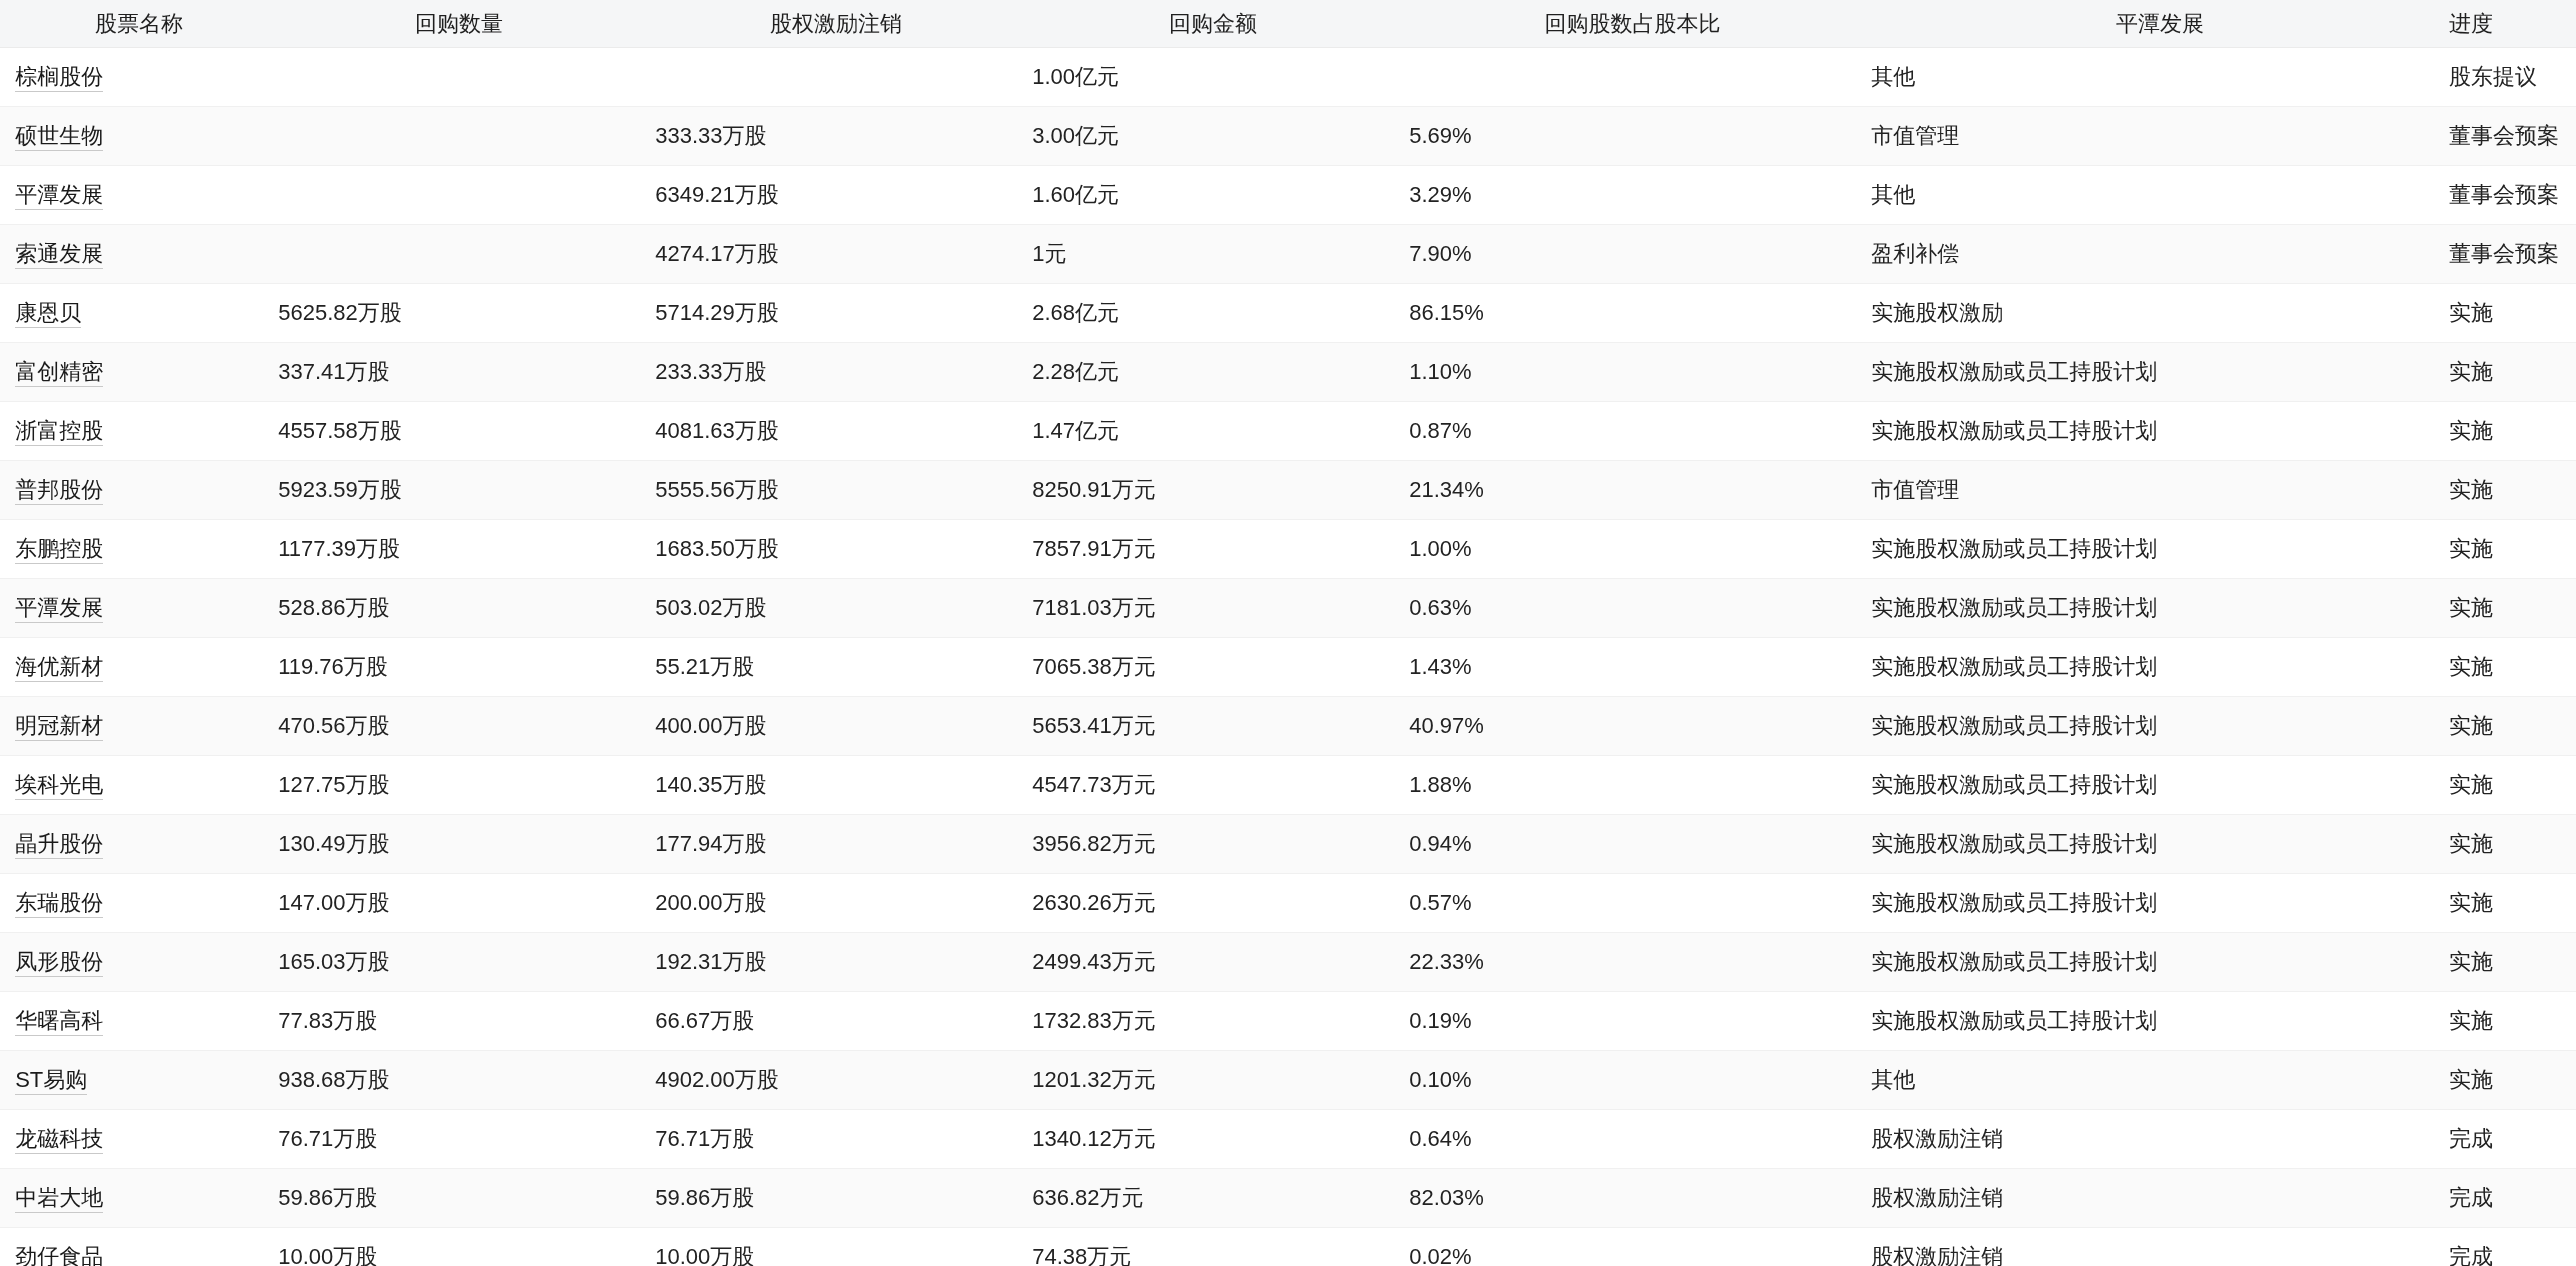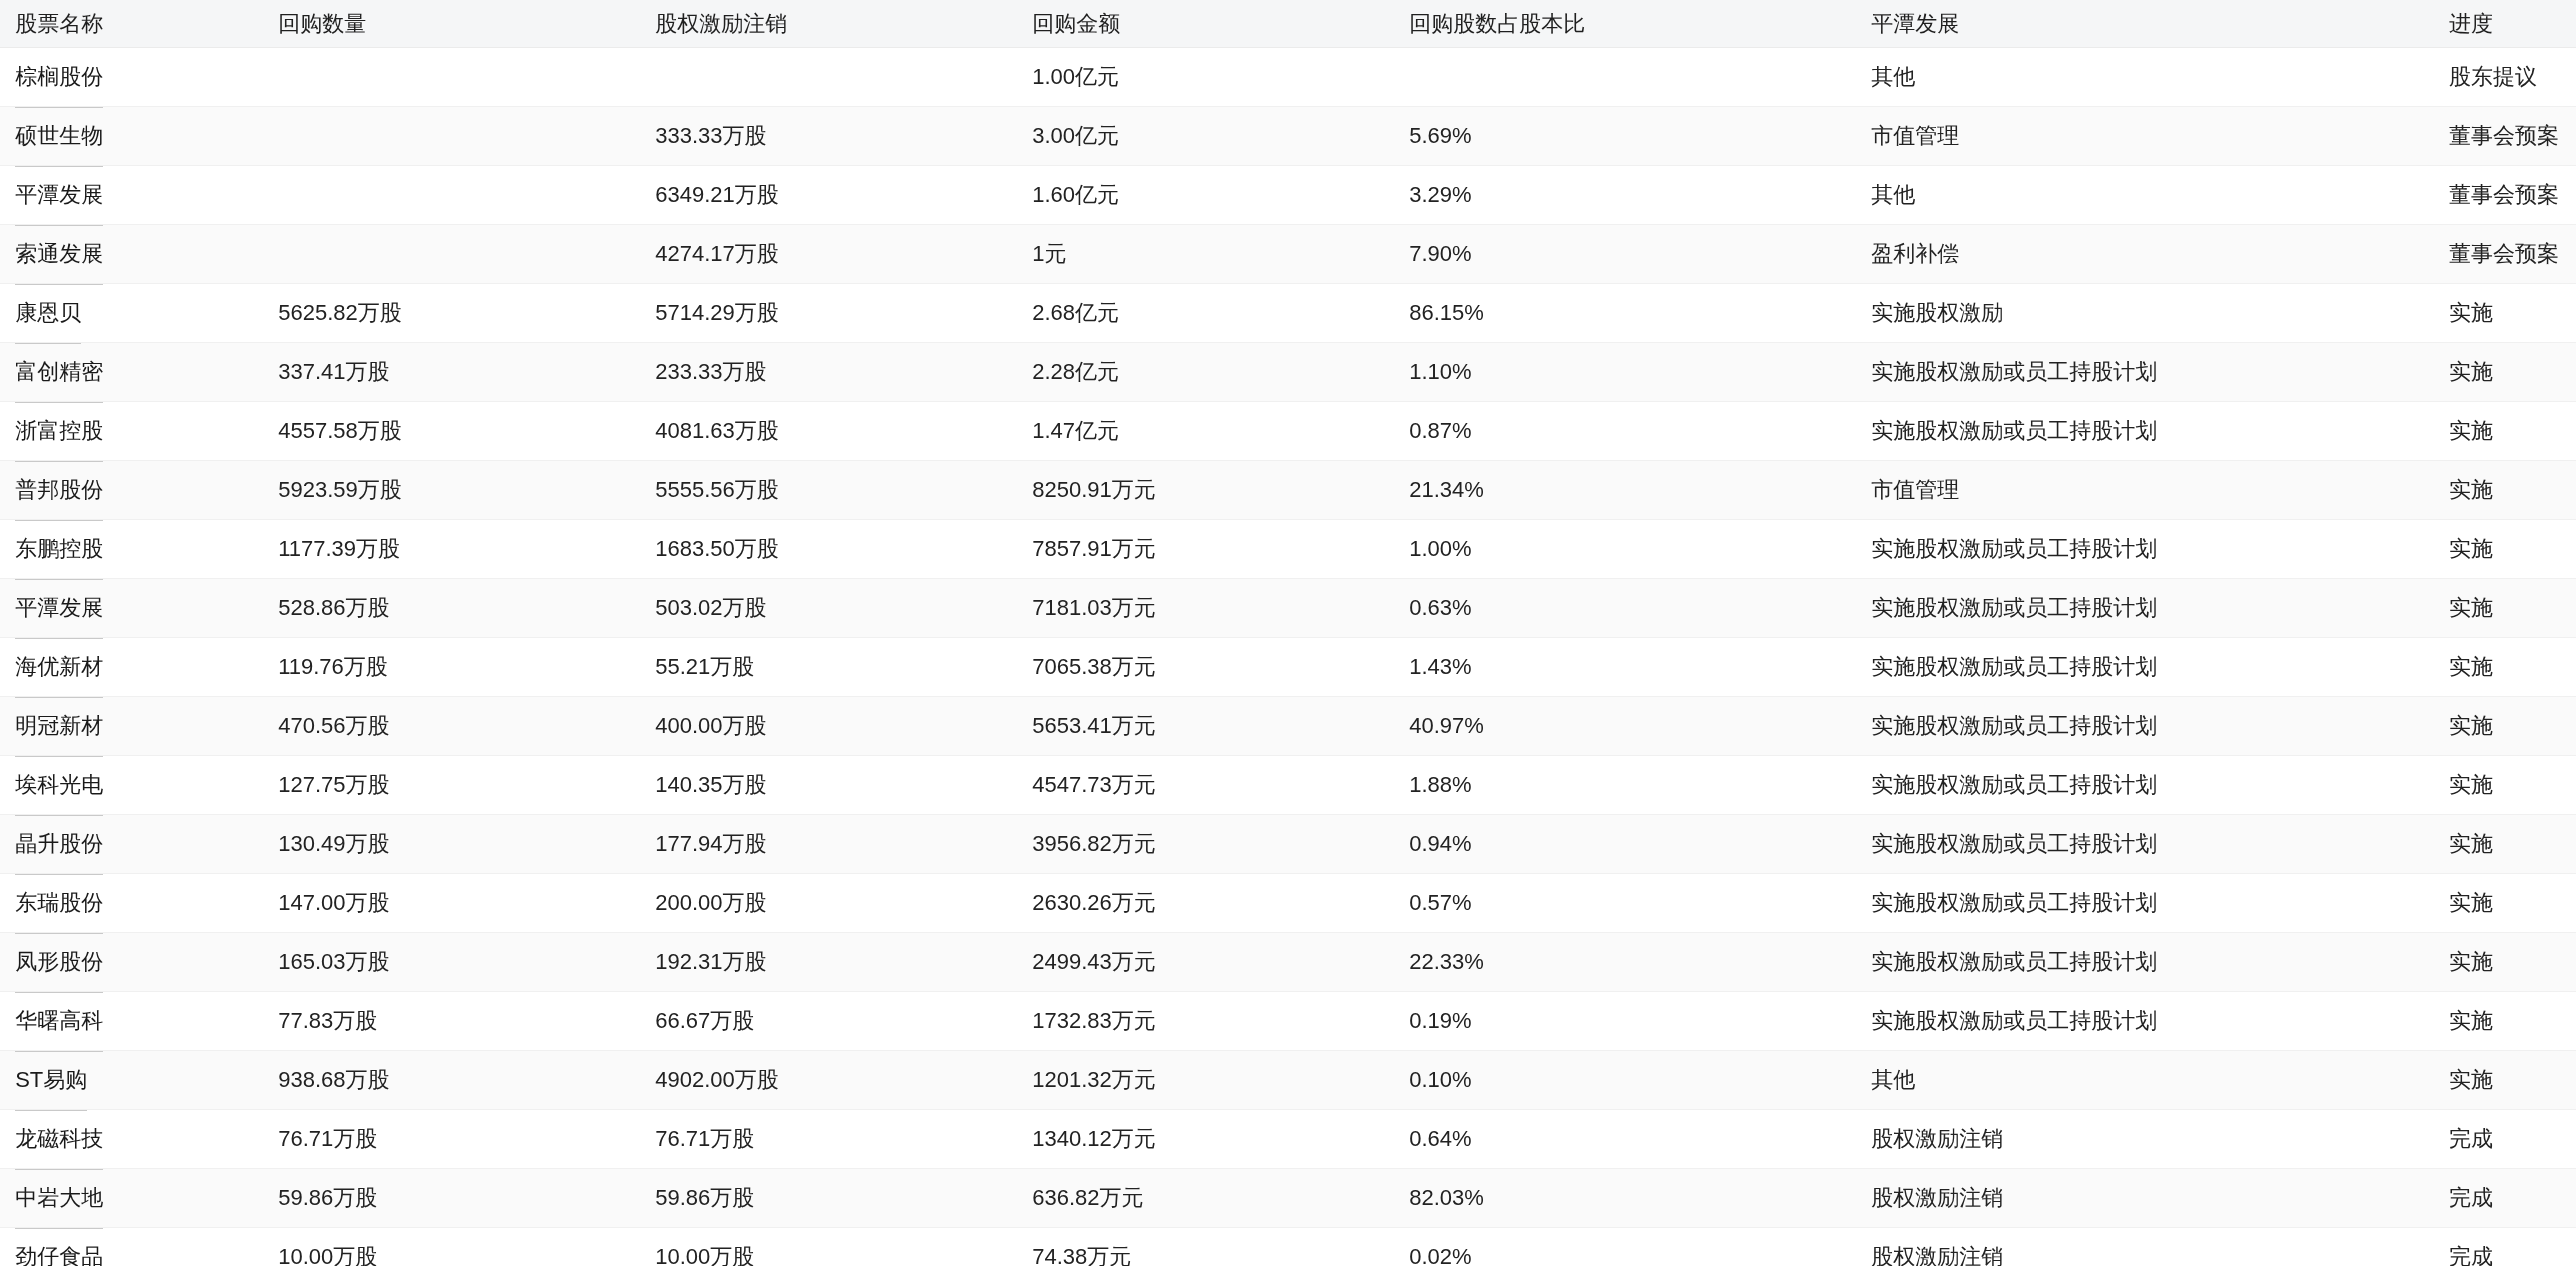--- a/index.html
+++ b/index.html
@@ -23,21 +23,21 @@
   table.stock-table col.c2 { width: 377px; }
   table.stock-table col.c3 { width: 377px; }
   table.stock-table col.c4 { width: 462px; }
   table.stock-table col.c5 { width: 593px; }
   table.stock-table col.c6 { width: 129px; }
 
   table.stock-table thead th {
     background: #f5f6f7;
     font-weight: normal;
     color: #1f1f1f;
-    text-align: left;
+    text-align: center;
     height: 47px;
     padding: 0 0 0 15.2px;
     font-size: 22px;
     border-bottom: 0.8px solid #ebebeb;
     white-space: nowrap;
   }
   table.stock-table thead th.last {
     padding-left: 0;
     padding-right: 15.2px;
     text-align: left;
@@ -51,21 +51,21 @@
     color: #222222;
   }
   table.stock-table tbody tr.alt td {
     background: #fafafa;
   }
   table.stock-table tbody td.name {
     color: #1a1a1a;
   }
   table.stock-table tbody td.name span.nm {
     border-bottom: 0.8px solid #c9c9c9;
-    padding-bottom: 18px;
+    padding-bottom: 2px;
   }
   table.stock-table tbody td.progress {
     padding-left: 0;
     padding-right: 15.2px;
   }
 </style>
 </head>
 <body>
 
 <table class="stock-table">

